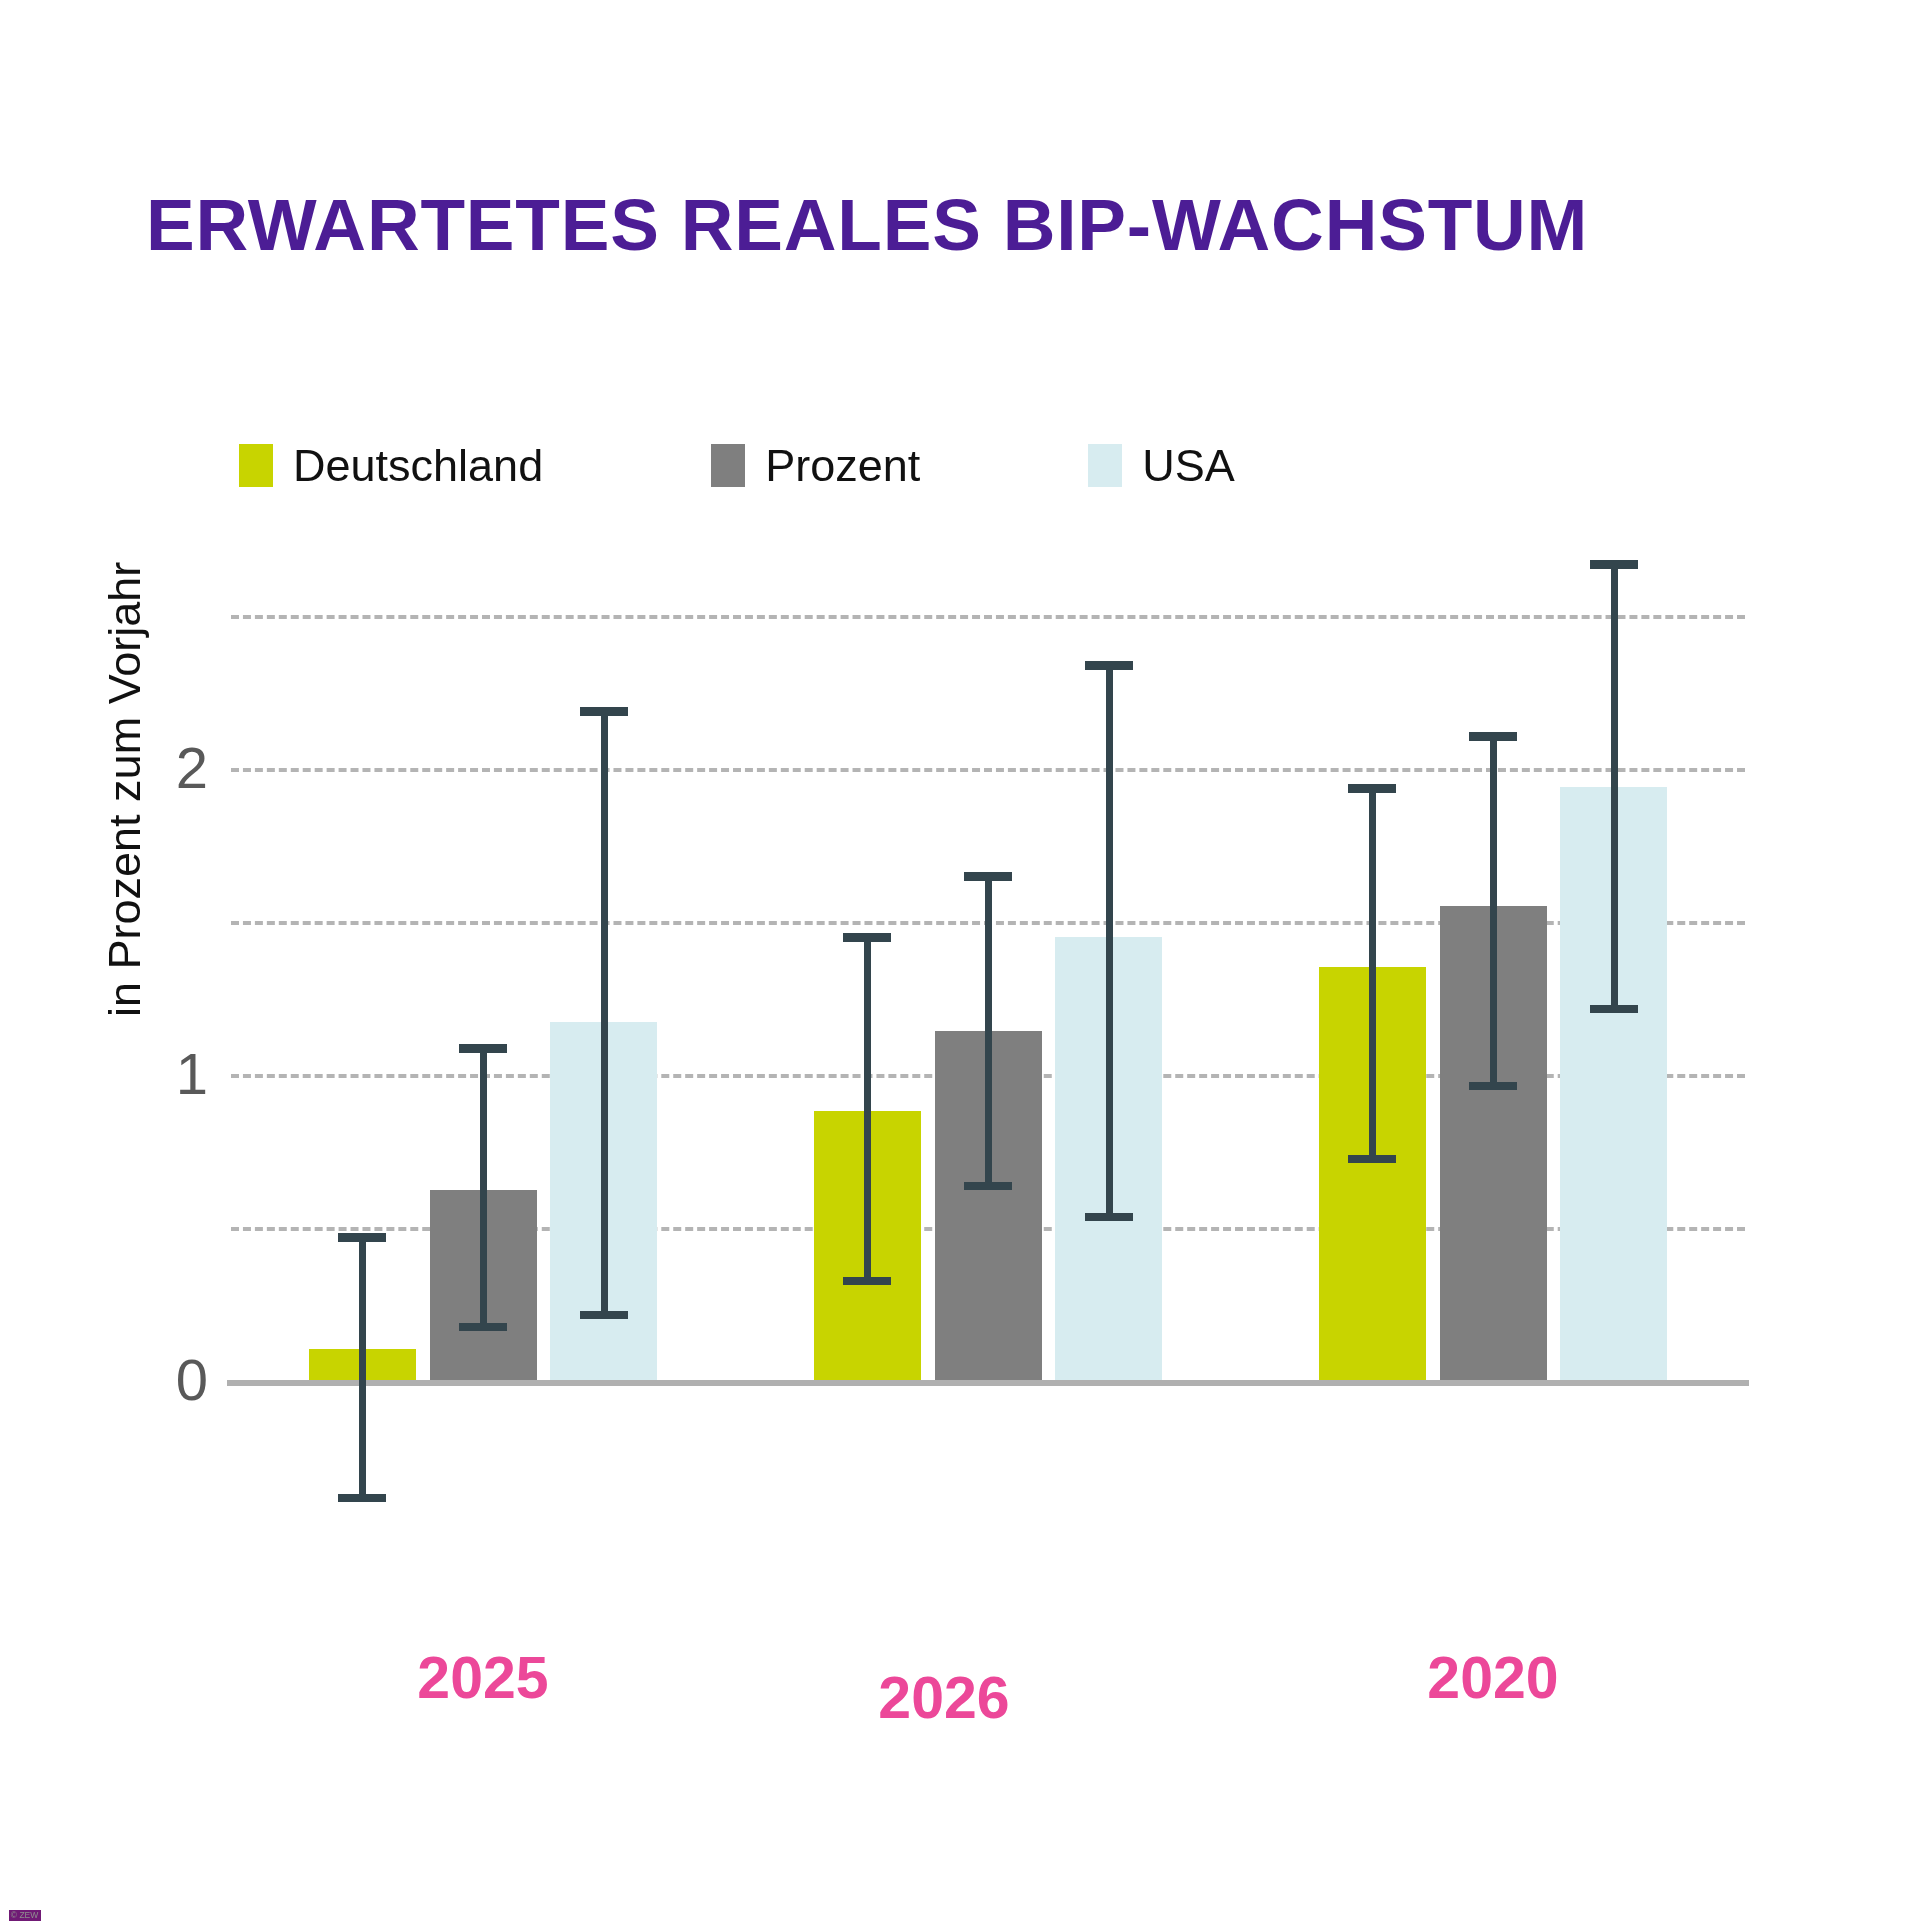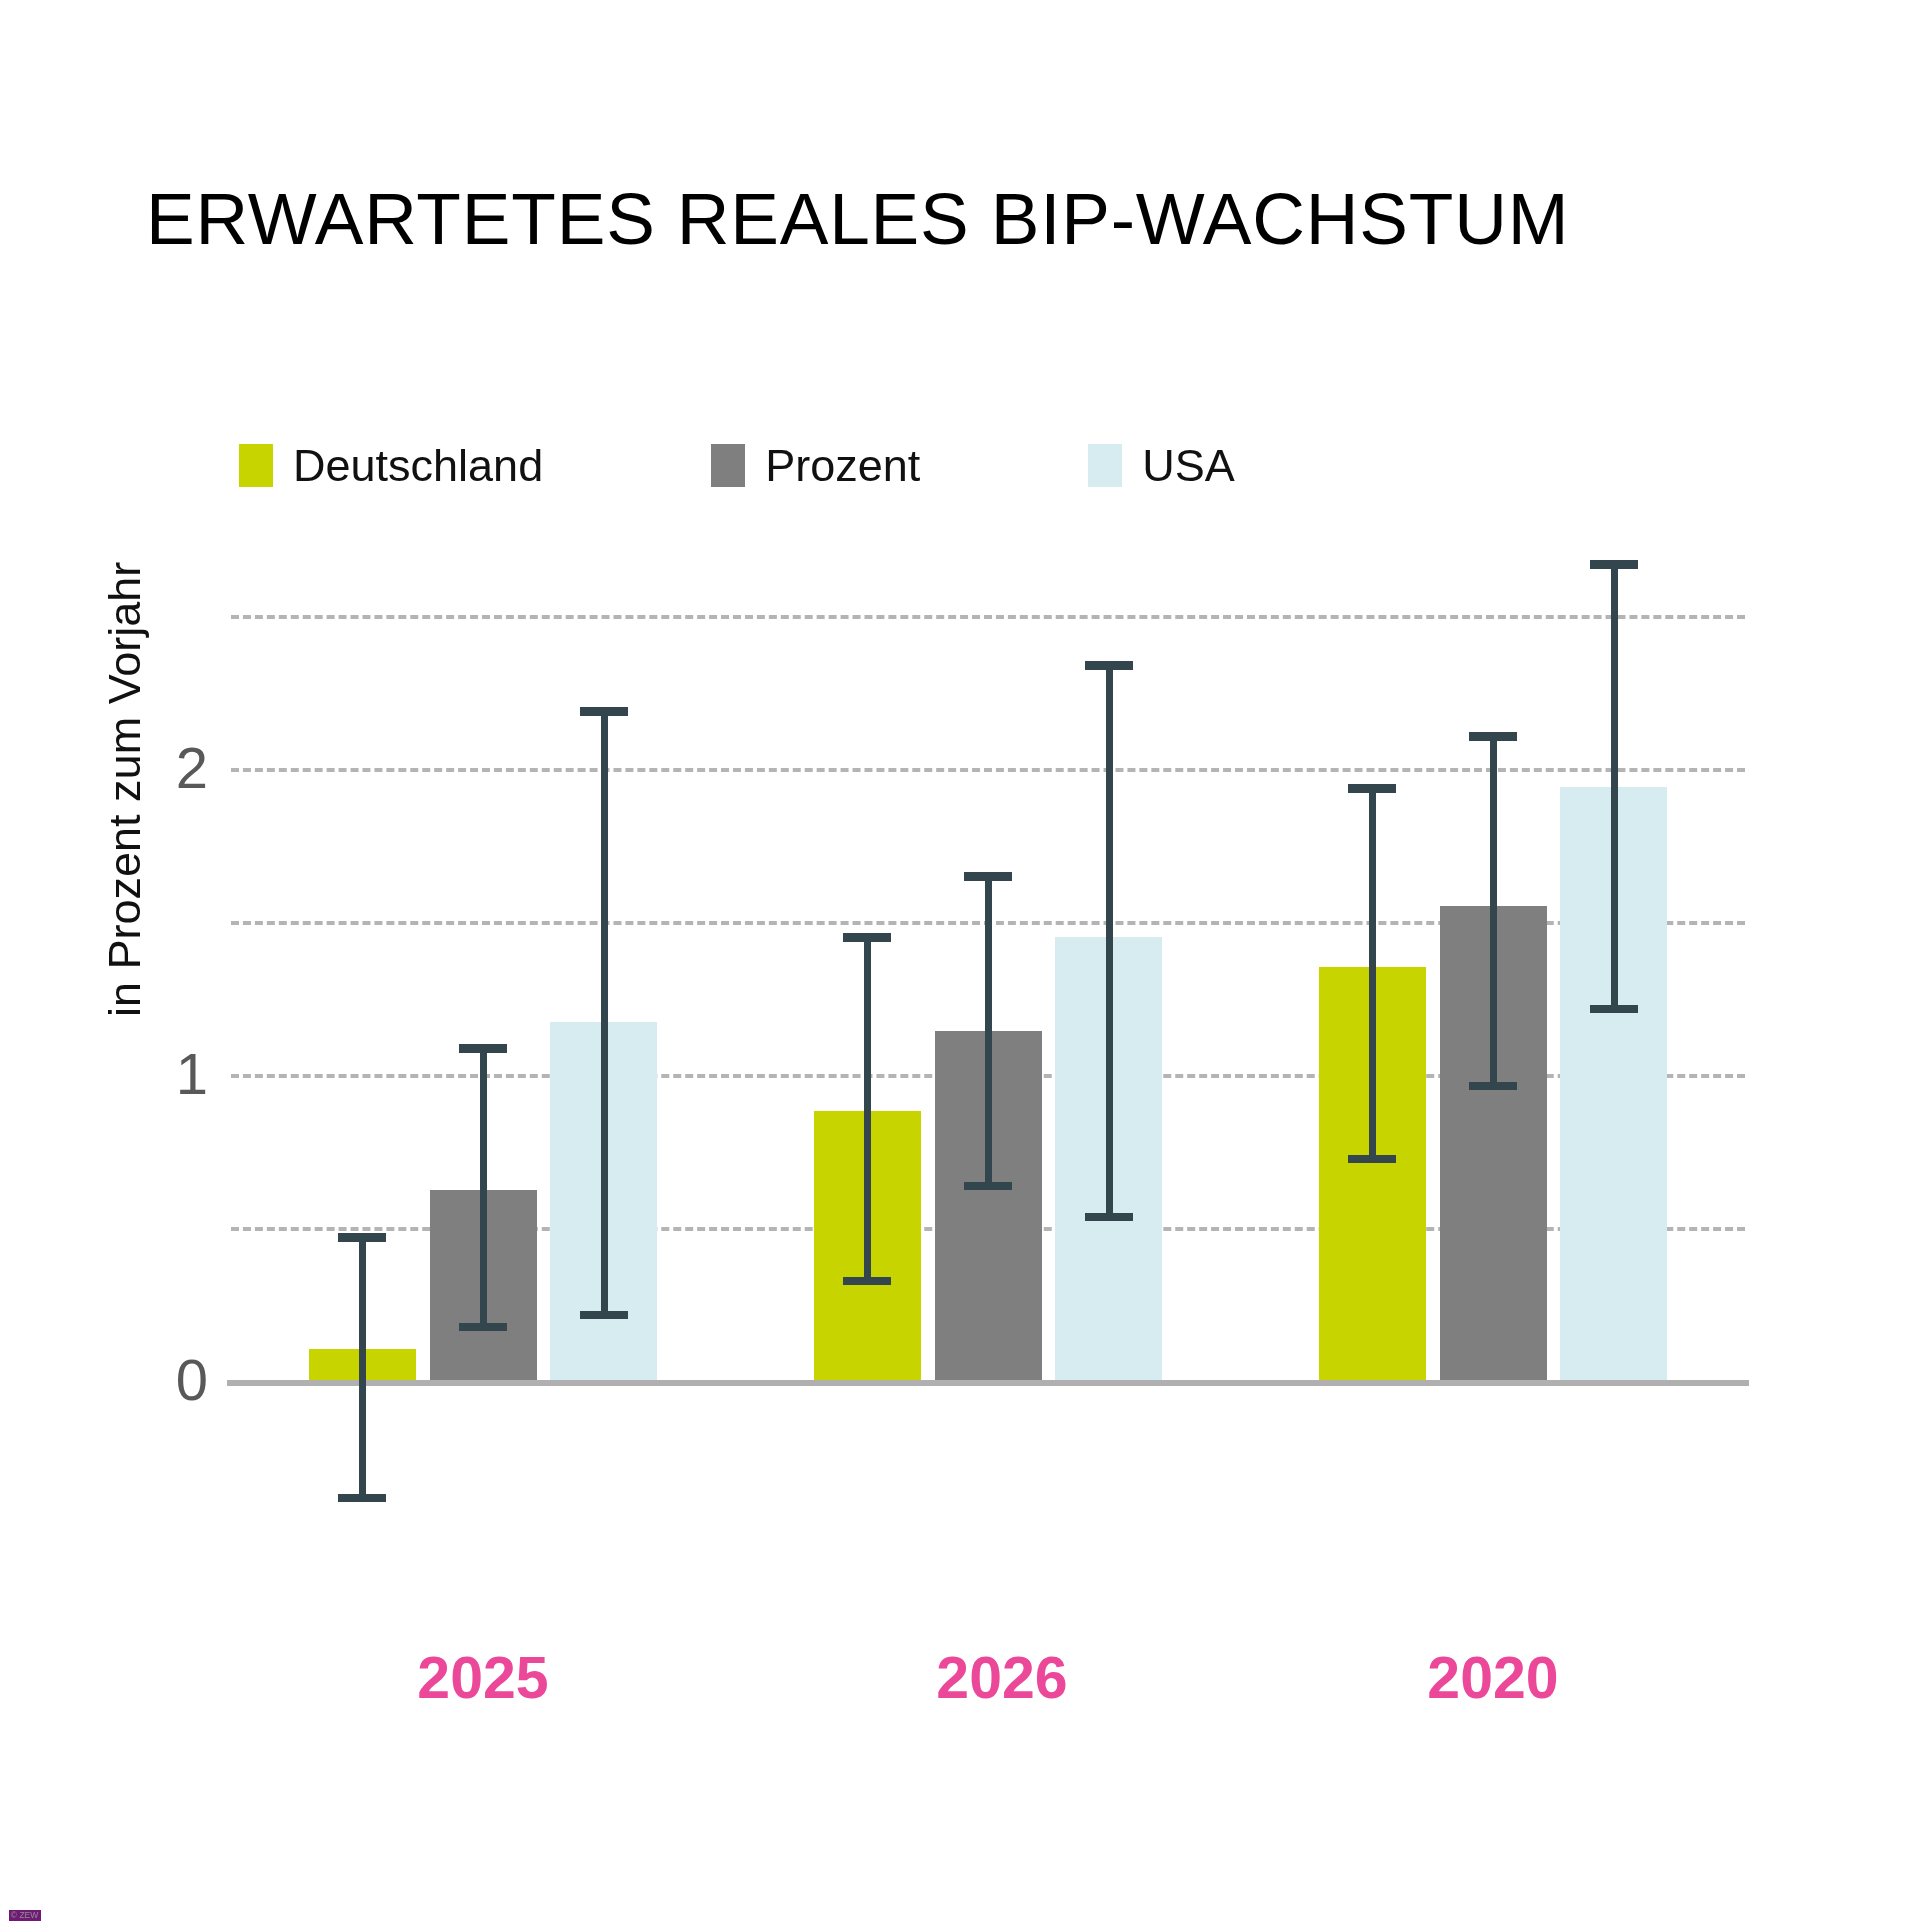--- a/index.html
+++ b/index.html
@@ -8,25 +8,25 @@
     background:#ffffff;
     font-family:"Liberation Sans", sans-serif;
     overflow:hidden;
     position:relative;
   }
   #chart-root { position:absolute; inset:0; }
 
   
   .chart-title{
     position:absolute;
-    left:146px; top:177px;
+    left:146px; top:183px;
     font-size:73px;
     letter-spacing:0.8px;
-    font-weight:400;
-    color:#000000;
+    font-weight:700;
+    color:#4c1d95;
     white-space:nowrap;
   }
 
   
   .legend{
     position:absolute;
     left:239px; top:443px;
     display:flex;
     align-items:flex-start;
     gap:0px;
@@ -234,18 +234,18 @@
         <div class="bar" style="left: 241px; width: 107px; bottom: 153px; height: 593px; background: rgb(215, 236, 240);"></div>
         <div class="errorbar" style="left: 295px; top: 21.4px; height: 453px;">
           <div class="err-line"></div>
           <div class="err-cap top"></div>
           <div class="err-cap bottom"></div>
         </div>
       </div>
     </div>
 
 <div class="xtick" style="left: 483px;">2025</div>
-    <div class="xtick" style="left: 1002px;">2026</div>
+    <div class="xtick" style="left: 944px; margin-top: 20px;">2026</div>
     <div class="xtick" style="left: 1493px;">2020</div>
   </div>
 
 <div class="credit">© ZEW</div>
 
 
 </body></html>

